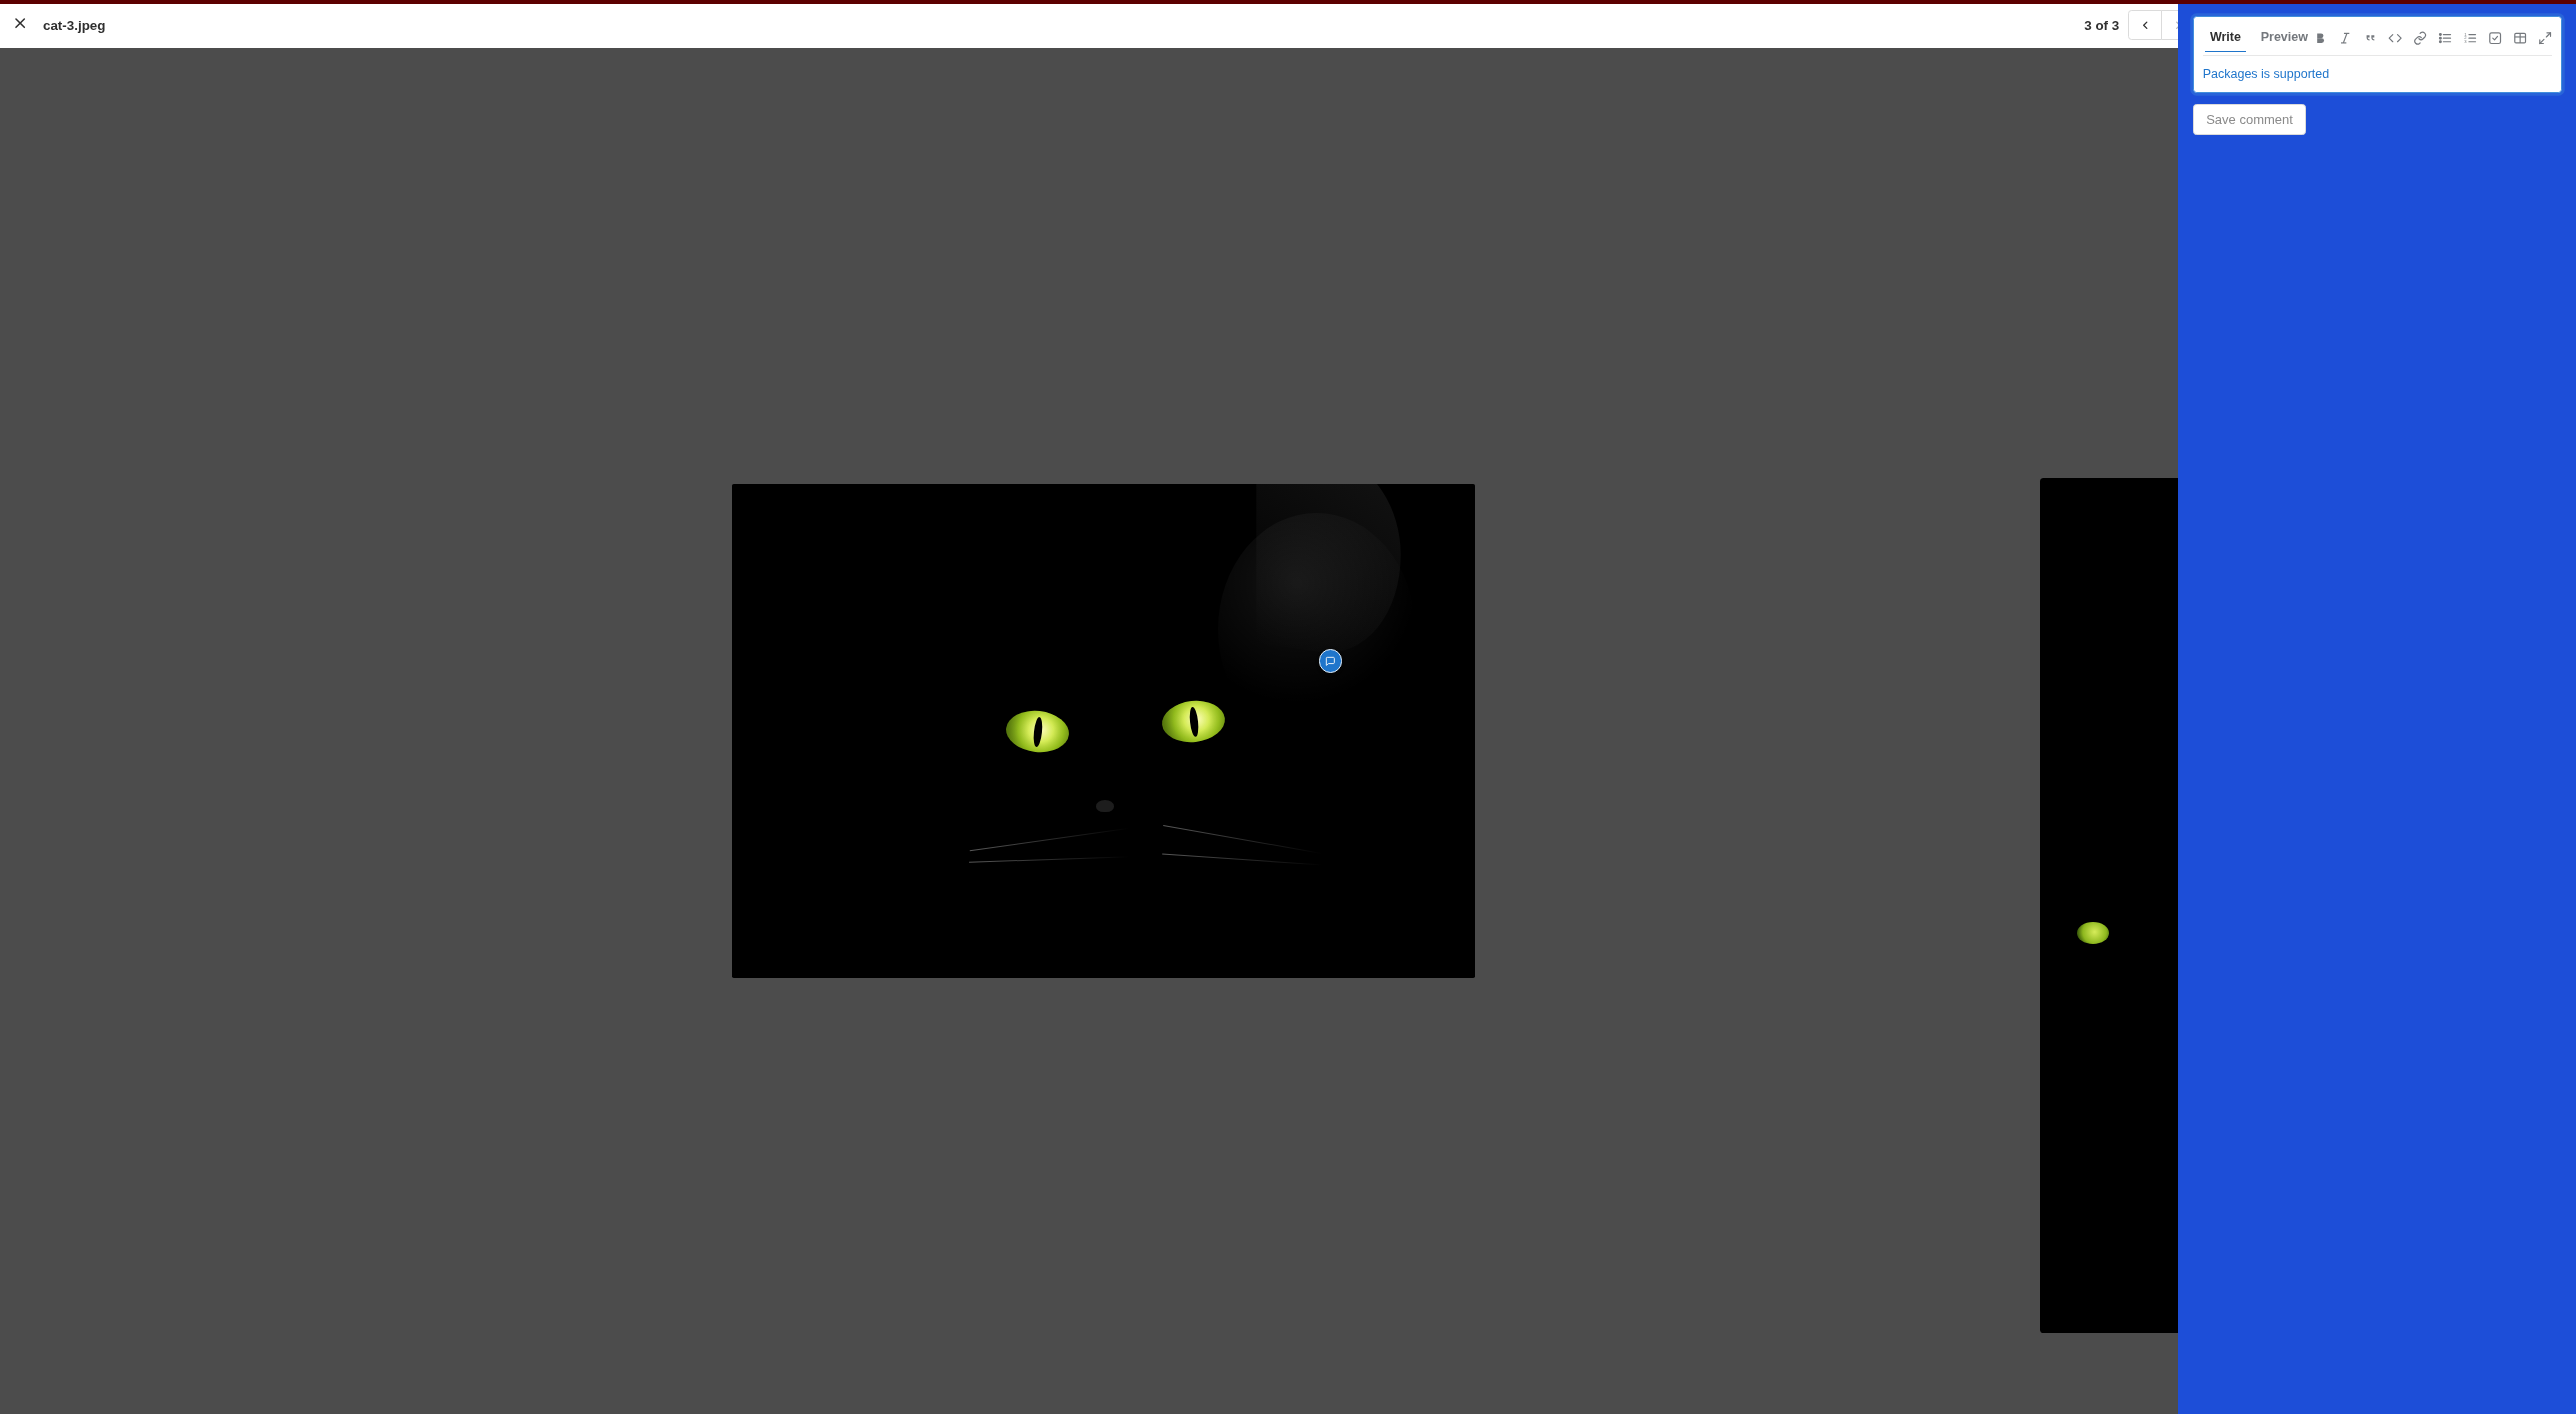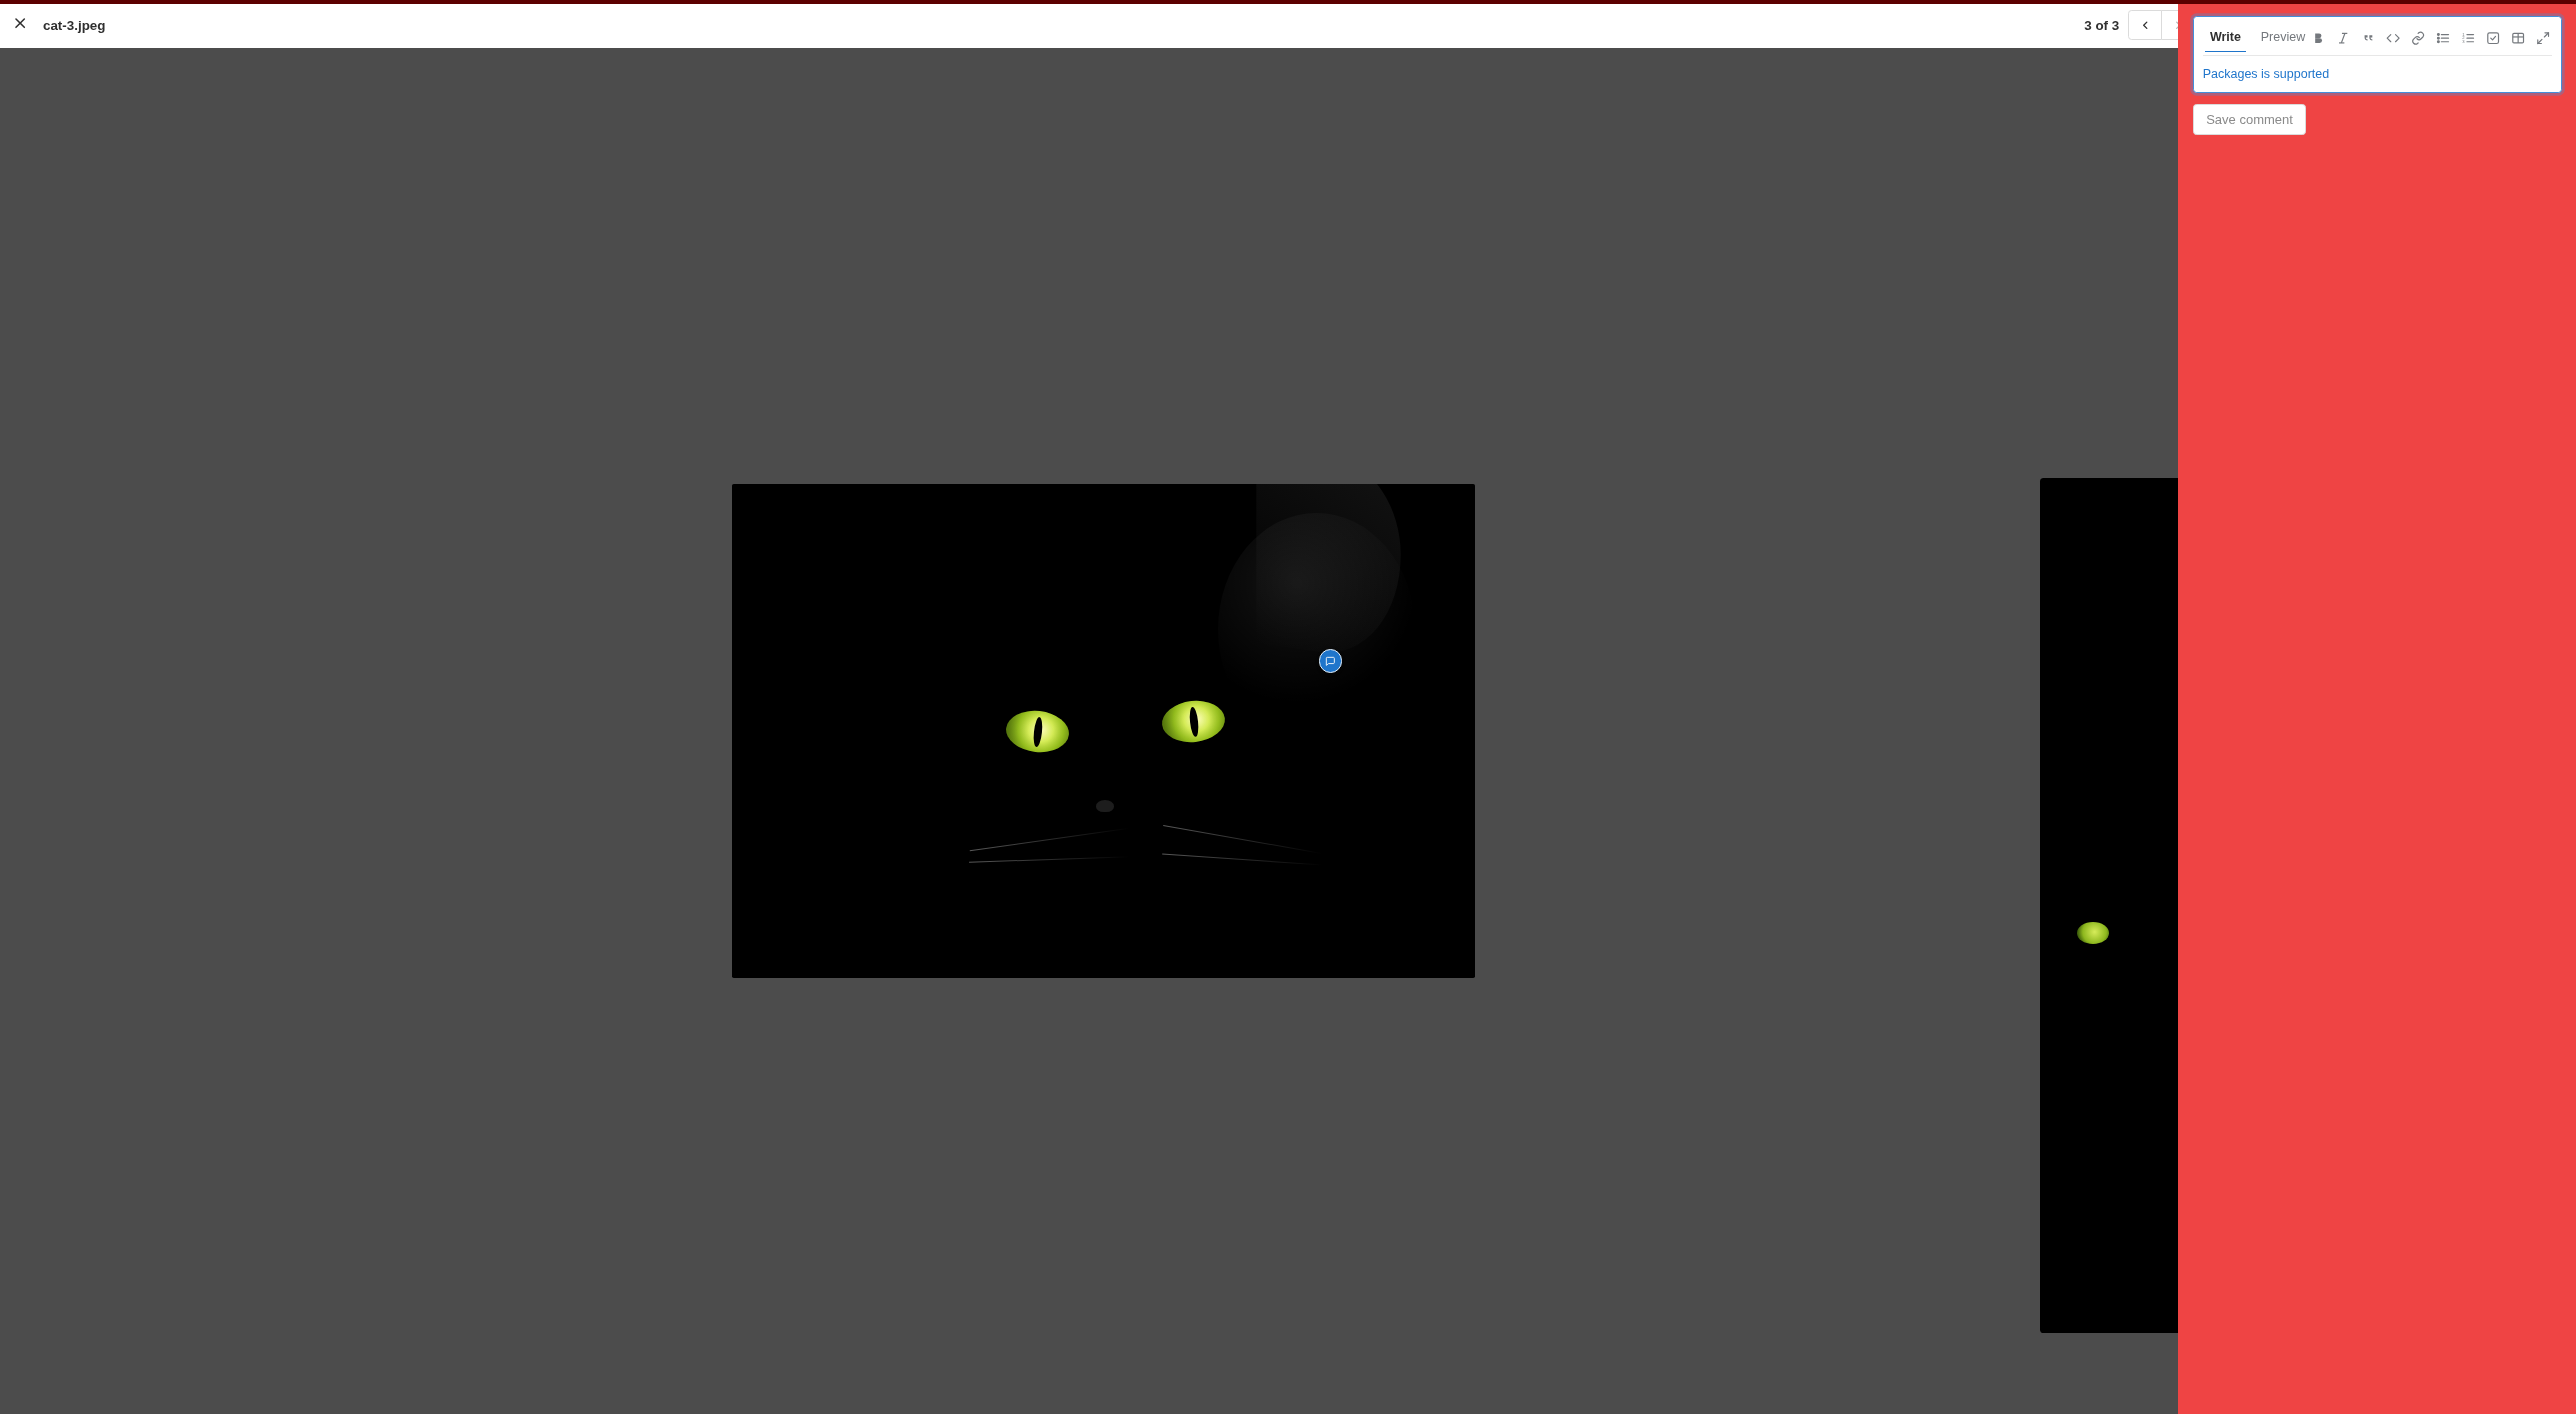--- a/index.html
+++ b/index.html
@@ -80,25 +80,25 @@
   .whisker{position:absolute;height:0.9px;background:linear-gradient(90deg,rgba(255,255,255,.35),rgba(255,255,255,0));width:161px;top:72%}
   .wl1{left:32%;transform:rotate(-8deg)}
   .wl2{left:32%;top:76%;transform:rotate(-2deg)}
   .wr1{left:58%;transform:rotate(10deg)}
   .wr2{left:58%;top:76%;transform:rotate(4deg)}
 
   .comment-pin{position:absolute;right:17.8%;top:33.5%;width:21.5px;height:21.5px;border-radius:50%;background:#1f75cb;display:flex;align-items:center;justify-content:center;border:1.8px solid #e7f1fb;box-shadow:0 0.9px 3.6px rgba(0,0,0,.3)}
   .comment-pin svg{display:block}
 
   
-  .panel{position:absolute;top:3.6px;right:0;bottom:0;width:369px;background:#ef4444;display:flex;flex-direction:column;padding:12.5px 14.3px;}
+  .panel{position:absolute;top:3.6px;right:0;bottom:0;width:369px;background:#1d4ed8;display:flex;flex-direction:column;padding:12.5px 14.3px;}
   .editor-card{border:0.9px solid #e3e3e3;border-radius:3.6px;background:#fff;padding:5.4px 9px 10.7px 9px;box-shadow:0 0 0 2.7px rgba(66,143,220,.35);border-color:var(--ring)}
   .tab-row{display:flex;align-items:center;padding:1.8px 1.8px 0 1.8px}
   .tab{font-size:12.5px;font-weight:700;color:#303030;padding:5.4px 5.4px 7.2px 5.4px;border-bottom:1.8px solid transparent;cursor:pointer}
-  .tab.inactive{font-weight:400;color:#74787d}
+  .tab.inactive{font-weight:700;color:#74787d}
   .tab.active{border-bottom-color:var(--link)}
   .tab + .tab{margin-left:9px}
   .toolbar{margin-left:auto;display:flex;align-items:center;gap:10.7px}
   .tb-group{display:flex;align-items:center;gap:10.7px}
   .tb-btn{width:14.3px;height:14.3px;display:inline-flex;align-items:center;justify-content:center;color:var(--toolbar-icon);cursor:pointer}
   .tb-btn svg{display:block}
   .textarea-wrap{position:relative;border-top:0.9px solid var(--tab-border);margin-top:5.4px}
   textarea{width:100%;border:none;outline:none;resize:none;min-height:115px;font-family:SFMono-Regular,Consolas,Menlo,monospace;font-size:11.6px;color:#303030;padding:10.7px 3.6px 10.7px 3.6px}
   textarea::placeholder{color:#8a8a8a}
   .grammarly{position:absolute;right:3.6px;bottom:5.4px;width:18px;height:18px;border-radius:50%;background:#15c39a;display:flex;align-items:center;justify-content:center;color:#fff;font-weight:800;font-size:10.7px}

